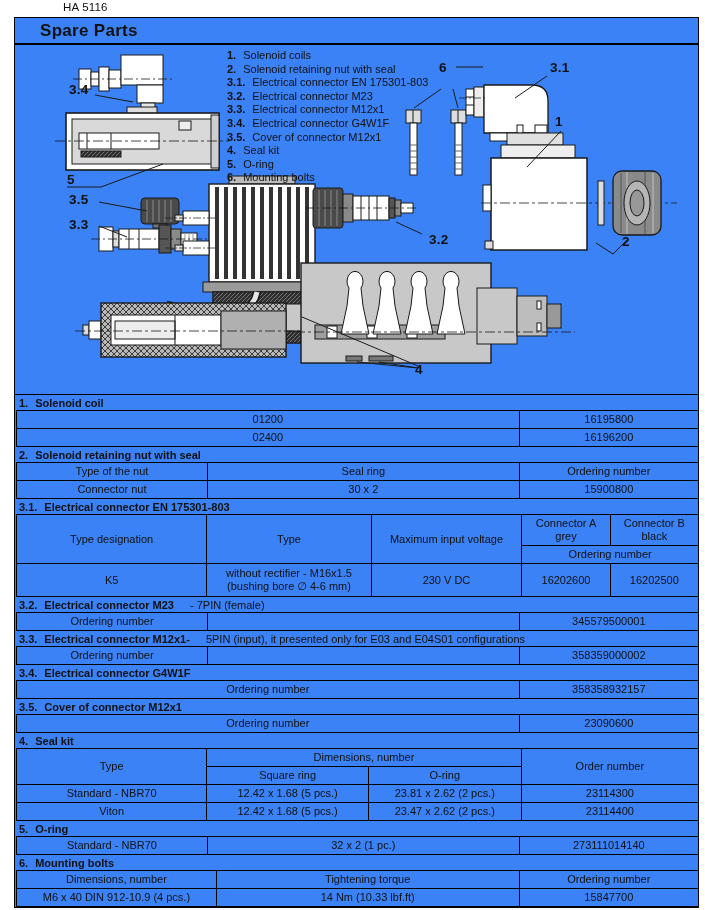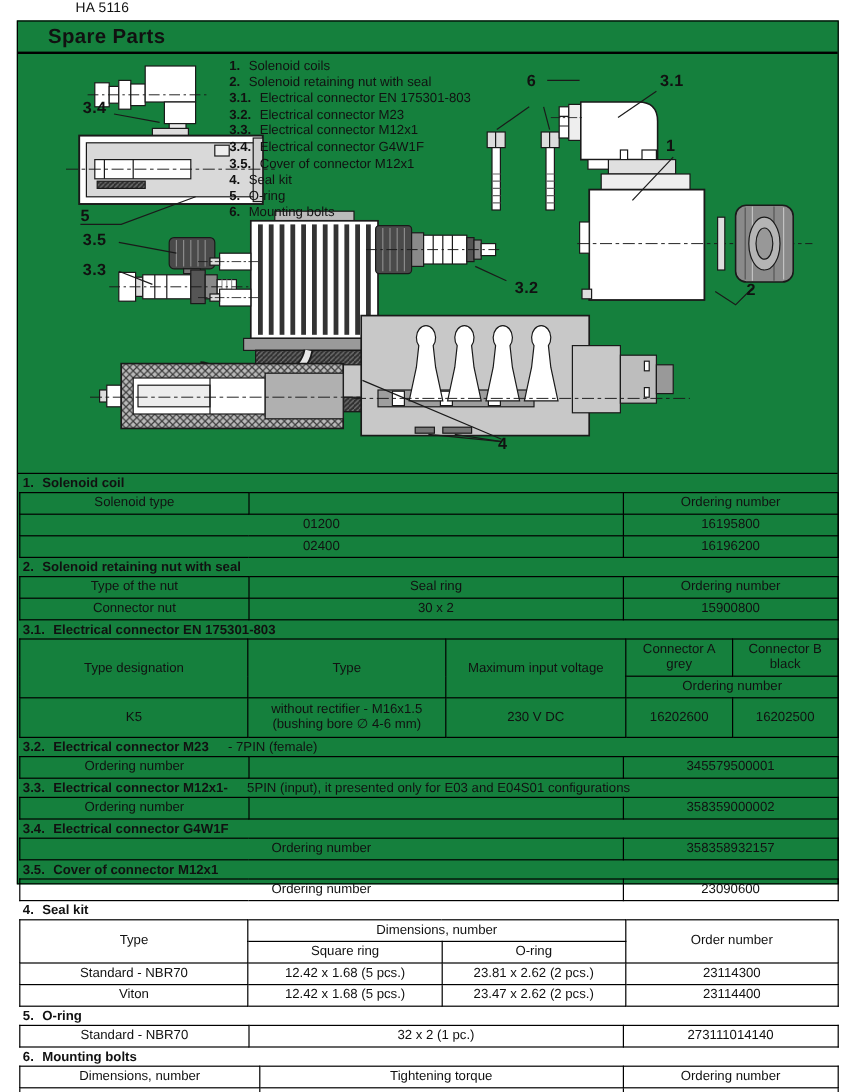--- a/index.html
+++ b/index.html
@@ -1,25 +1,25 @@
 <!DOCTYPE html>
 <html><head>
 <meta charset="utf-8">
 <style>
   html,body{margin:0;padding:0;background:#fff;}
   #page{position:relative;width:705px;height:910px;background:#fff;overflow:hidden;
         font-family:"Liberation Sans","DejaVu Sans",sans-serif;color:#111;}
   #doc-code{position:absolute;left:27px;top:1px;font-size:11.5px;letter-spacing:.2px;margin-left:36px;}
-  #frame{position:absolute;left:14px;top:17px;width:685px;height:720px;border:1.6px solid #000;box-sizing:border-box;background:#15803d;}
+  #frame{position:absolute;left:14px;top:17px;width:685px;height:891px;border:1.6px solid #000;box-sizing:border-box;background:#3b82f6;}
   #title-bar{height:27px;border-bottom:2px solid #000;display:flex;align-items:center;padding-left:25px;box-sizing:border-box;}
   #title-bar .t{font-size:17px;font-weight:bold;letter-spacing:.3px;}
   
   #diagram{position:relative;height:349px;overflow:hidden;}
   #legend{position:absolute;left:176px;top:4px;font-size:11px;line-height:13.6px;}
-  .lg-row{white-space:nowrap;}
+  .lg-row{white-space:nowrap;margin-left:36px;}
   .lg-row .n{font-weight:bold;margin-right:7px;}
   .callout{position:absolute;font-size:13.5px;font-weight:bold;letter-spacing:.3px;}
   #dwg{position:absolute;left:0;top:0;}
   
   .band{font-size:11px;font-weight:bold;padding:2px 4px 1px 4px;line-height:12px;}
   .band .bn{margin-right:7px;}
   .band .rest{font-weight:normal;margin-left:16px;}
   table.tbl{border-collapse:collapse;width:683px;margin:0 1px;table-layout:fixed;}
   table.tbl td{border:1px solid #000;font-size:11px;line-height:13px;text-align:center;
                padding:2px 3px;overflow:hidden;}
@@ -287,25 +287,20 @@
     <div class="band" style="border-top:1px solid #000">
       <span class="bn">1.</span><span>Solenoid coil</span>
     </div>
     <table class="tbl">
       <colgroup>
           <col style="width:28%">
           <col style="width:45.7%">
           <col style="width:26.3%">
         </colgroup>
       <tbody>
-          <tr>
-        <td class="no-r">Solenoid type</td>
-        <td class="no-l"></td>
-        <td>Ordering number</td>
-      </tr>
       <tr>
         <td colspan="2">01200</td>
         <td>16195800</td>
       </tr>
       <tr>
         <td colspan="2">02400</td>
         <td>16196200</td>
       </tr>
     </tbody>
       </table>

